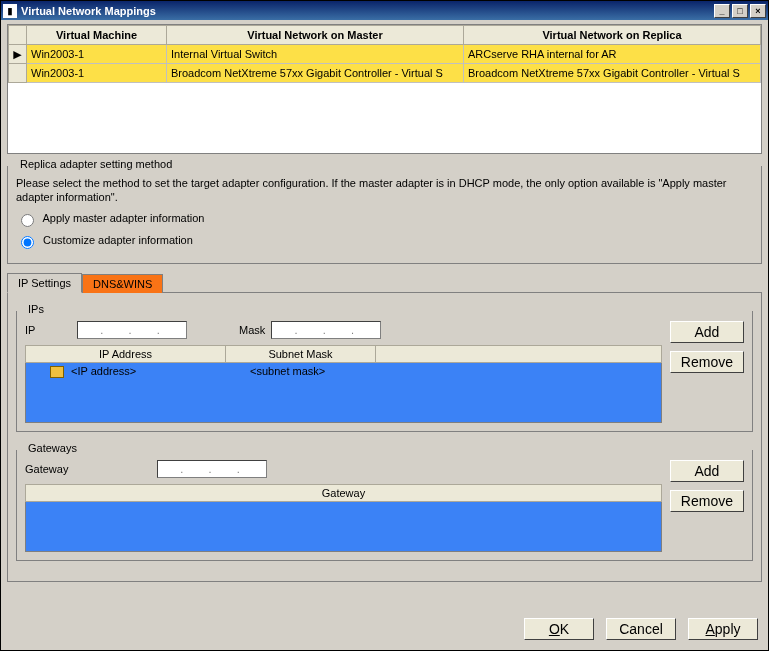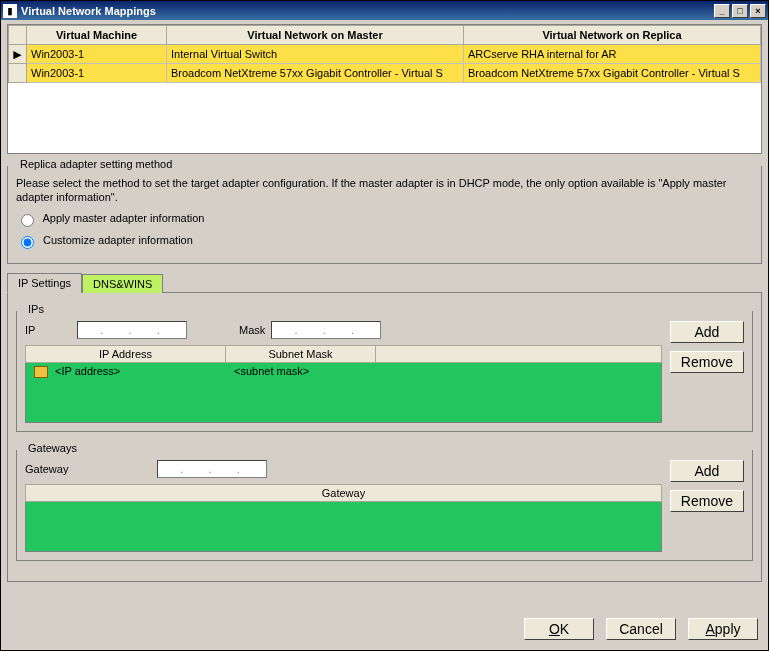--- a/index.html
+++ b/index.html
@@ -17,31 +17,31 @@
   .rowhdr { width:18px; background:#ece9d8 !important; border:1px solid #aca899 !important; text-align:center; }
   .group { border:1px solid #808080; border-top:none; margin-top:12px; padding:10px 8px 8px 8px; position:relative; }
   .group .legend { position:absolute; top:-8px; left:8px; background:#d4d0c8; padding:0 4px; font-size:11px; }
   .helptext { font-size:11px; color:#000; margin-bottom:4px; line-height:1.3; }
   .radio-row { margin:6px 0; font-size:11px; }
   .radio-row input { margin-right:6px; vertical-align:middle; }
   .tabs { margin-top:8px; }
   .tabstrip { display:flex; align-items:flex-end; }
   .tab { border:1px solid #808080; border-bottom:none; padding:3px 10px; background:#d4d0c8; font-size:11px; margin-right:0; position:relative; top:1px; cursor:default; }
   .tab.active { background:#d4d0c8; border-bottom:1px solid #d4d0c8; z-index:2; }
-  .tab:not(.active) { background:#bef264; }
+  .tab:not(.active) { background:#f97316; }
   .tabpage { border:1px solid #808080; padding:8px; background:#d4d0c8; height:290px; }
   .fieldset-inner { border:1px solid #808080; border-top:none; position:relative; padding:10px 8px 8px 8px; margin-top:10px; }
   .fieldset-inner .legend { position:absolute; top:-8px; left:8px; background:#d4d0c8; padding:0 3px; font-size:11px; }
   .formrow { display:flex; align-items:center; gap:6px; margin-bottom:6px; }
   .formrow label { font-size:11px; width:46px; }
   .textbox { background:#fff; border:1px solid #7f7f7f; border-top-color:#404040; border-left-color:#404040; height:18px; font-size:11px; padding:1px 3px; }
   .textbox.ip { width:110px; text-align:center; letter-spacing:4px; color:#808080; }
   .listhdr { display:flex; background:#ece9d8; border:1px solid #aca899; }
   .listhdr .col { border-right:1px solid #aca899; padding:2px 6px; font-size:11px;text-align:center; }
-  .listbody { background:#22c55e; border:1px solid #7f7f7f; border-top:none; height:60px; overflow:auto; }
+  .listbody { background:#3b82f6; border:1px solid #7f7f7f; border-top:none; height:60px; overflow:auto;padding-left:16px; }
   .listrow { display:flex; padding:2px 4px; font-size:11px; }
   .listrow .cell { padding:0 4px; }
   .icon-net { display:inline-block; width:14px; height:12px; background:#f0c040; border:1px solid #806000; margin-right:4px; vertical-align:middle; }
   .btn { min-width:70px; height:22px; background:#ece9d8; border:1px solid #404040; border-top-color:#fff; border-left-color:#fff; font-size:14px; text-align:center; padding:2px 10px; cursor:default; }
   .btn u { text-decoration:underline; }
   .right-buttons { display:flex; flex-direction:column; gap:8px; margin-left:8px; }
   .iprow { display:flex; align-items:flex-start; }
   .iprow .left { flex:1; }
   .bottom-buttons { display:flex; justify-content:flex-end; gap:12px; padding:10px 10px 10px 0; }
 </style>

